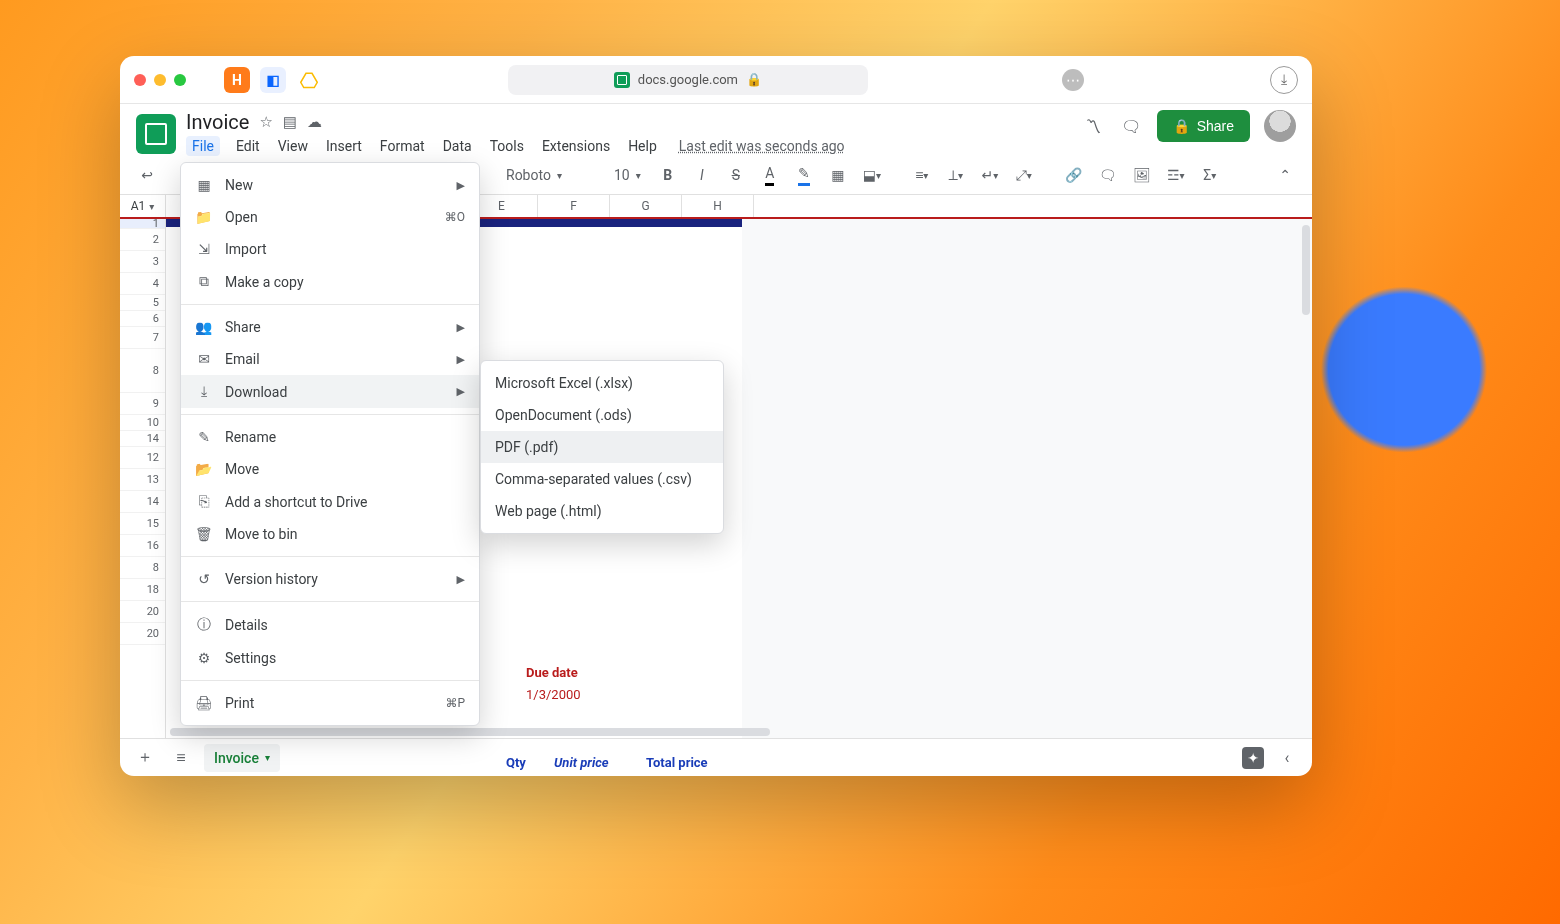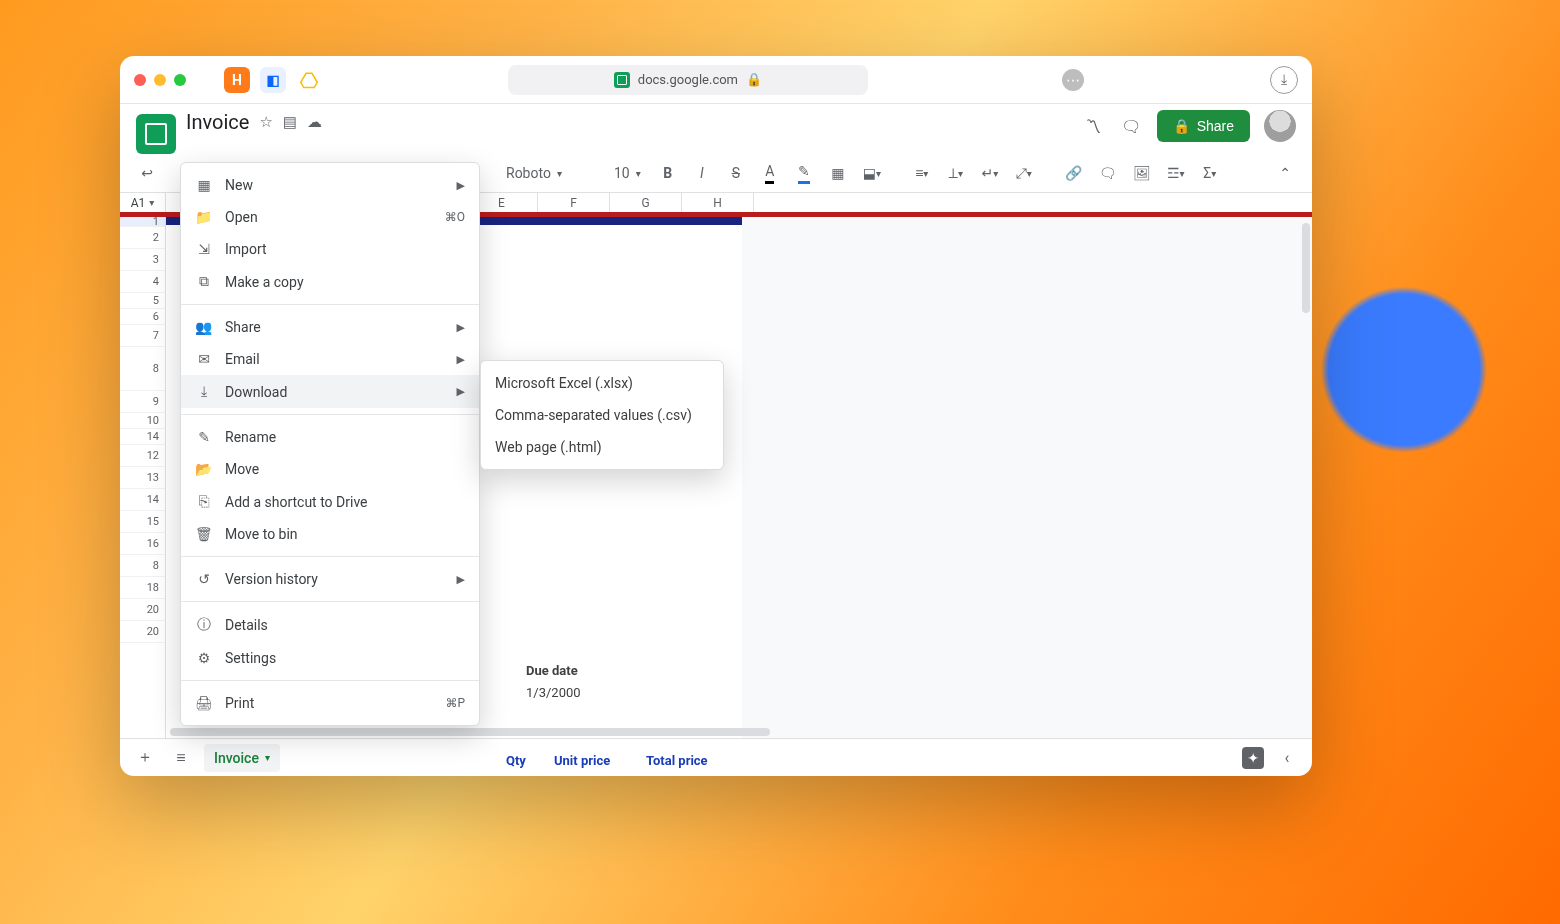--- a/index.html
+++ b/index.html
@@ -63,34 +63,34 @@
   
   .toolbar { display:flex; align-items:center; gap:8px; padding:6px 14px; border-bottom:1px solid #e0e0e0; color:#5f6368; font-size:14px; position:relative; }
   .tb-ic { width:26px; height:26px; display:flex; align-items:center; justify-content:center; border-radius:4px; cursor:pointer; }
   .font-select { display:flex; align-items:center; gap:6px; padding:0 6px; height:26px; min-width:100px;}
   .font-size-select { display:flex; align-items:center; gap:6px; padding:0 6px; height:26px; }
   .chev { font-size:10px; color:#5f6368; }
   .tb-right-collapse { margin-left:auto; }
   .tc-underline-blue { border-bottom:3px solid #1a73e8; padding-bottom:2px; }
   .tc-underline-black{ border-bottom:3px solid #000; padding-bottom:2px; }
   
-  .namebox-row { display:flex; align-items:stretch; height:24px; border-bottom:5px solid #b91c1c; }
+  .namebox-row { display:flex; align-items:stretch; height:24px; border-bottom:2px solid #b91c1c; }
   .namebox { width:46px; border-right:1px solid #e0e0e0; display:flex; align-items:center; justify-content:center; font-size:12px; color:#3c4043; }
   .col-headers { display:flex; position:relative; margin-left:0; }
   .colh { width:72px; border-right:1px solid #e0e0e0; display:flex; align-items:center; justify-content:center; font-size:12px; color:#5f6368; }
   
   .sheet-area { flex:1; display:flex; position:relative; background:#fff; }
   .row-headers { width:46px; border-right:1px solid #e0e0e0; background:#fff; }
   .rowh { height:22px; border-bottom:1px solid #f1f1f1; display:flex; align-items:center; justify-content:flex-end; padding-right:6px; font-size:11px; color:#5f6368;}
   .rowh.tall { height:44px; }
   .rowh.sel { background:#e8eefc; }
   .grid { position:relative; flex:0 0 auto; width: calc(72px * 8); }
   .blue-bar { position:absolute; left:0; top:0; height:8px; width:100%; background:#1a237e; }
   .content-layer { position:absolute; left:0; top:0; right:0; bottom:0; }
-  .cell-text { position:absolute; font-size:13px; color:#404040; }
+  .cell-text { position:absolute; font-size:13px; color:#b91c1c; }
   .hdr-label { font-weight:700; color:#1a3db8; }
   .grid-blank { flex:1; background:#f8f9fa; }
   
   .file-menu {
     position:absolute; left:60px; top:106px; width:300px; background:#fff;
     border:1px solid #dadce0; border-radius:6px; box-shadow:0 10px 30px rgba(0,0,0,.18);
     padding:6px 0; z-index:50; font-size:14px; color:#3c4043;
   }
   .fm-item { display:flex; align-items:center; gap:12px; padding:8px 14px; cursor:pointer; position:relative;}
   .fm-item:hover, .fm-item.hover { background:#f1f3f4; }
@@ -153,20 +153,32 @@
     <div class="docs-header">
       <div class="docs-logo"></div>
       <div class="docs-title-wrap">
         <div class="docs-title-row">
           <span class="docs-title">Invoice</span>
           <span class="title-icons">
             <span>☆</span>
             <span>▤</span>
             <span>☁</span>
           </span>
+        </div>
+        <div class="menubar">
+          <span class="menu-item active">File</span>
+          <span class="menu-item">Edit</span>
+          <span class="menu-item">View</span>
+          <span class="menu-item">Insert</span>
+          <span class="menu-item">Format</span>
+          <span class="menu-item">Data</span>
+          <span class="menu-item">Tools</span>
+          <span class="menu-item">Extensions</span>
+          <span class="menu-item">Help</span>
+          <span class="last-edit">Last edit was seconds ago</span>
         </div>
       </div>
       <div class="header-right">
         <div class="hdr-ic">〽</div>
         <div class="hdr-ic">🗨</div>
         <button class="share-btn">
           <span>🔒</span>
           <span>Share</span>
         </button>
         <div class="avatar"></div>
@@ -255,21 +267,21 @@
       </div>
 
       <div class="grid">
         <div class="blue-bar"></div>
         <div class="content-layer">
 
           <div class="cell-text" style="left:360px; top:446px; font-weight:700;">Due date</div>
           <div class="cell-text" style="left:360px; top:468px;">1/3/2000</div>
 
           <div class="cell-text hdr-label" style="left:340px; top:536px;">Qty</div>
-          <div class="cell-text hdr-label" style="left:388px; top:536px;">Unit price</div>
+          <div class="cell-text hdr-label" style="left:388px; top:536px;font-style:italic;">Unit price</div>
           <div class="cell-text hdr-label" style="left:480px; top:536px;">Total price</div>
 
         </div>
       </div>
       <div class="grid-blank"></div>
 
       <div class="vscroll">
           <div class="vscroll-thumb"></div>
         </div>
       <div class="hscroll">
@@ -360,18 +372,20 @@
       <div class="fm-divider"></div>
       <div class="fm-item">
         <span class="fm-icon">🖨</span>
         <span class="fm-label">Print</span>
         <span class="fm-shortcut">⌘P</span>
       </div>
     </div>
 
     <div class="download-menu">
       <div class="dl-item">Microsoft Excel (.xlsx)</div>
+      <div class="dl-item">OpenDocument (.ods)</div>
+      <div class="dl-item hover">PDF (.pdf)</div>
       <div class="dl-item">Comma-separated values (.csv)</div>
       <div class="dl-item">Web page (.html)</div>
     </div>
 
   </div>
 </div>
 
 </body></html>

